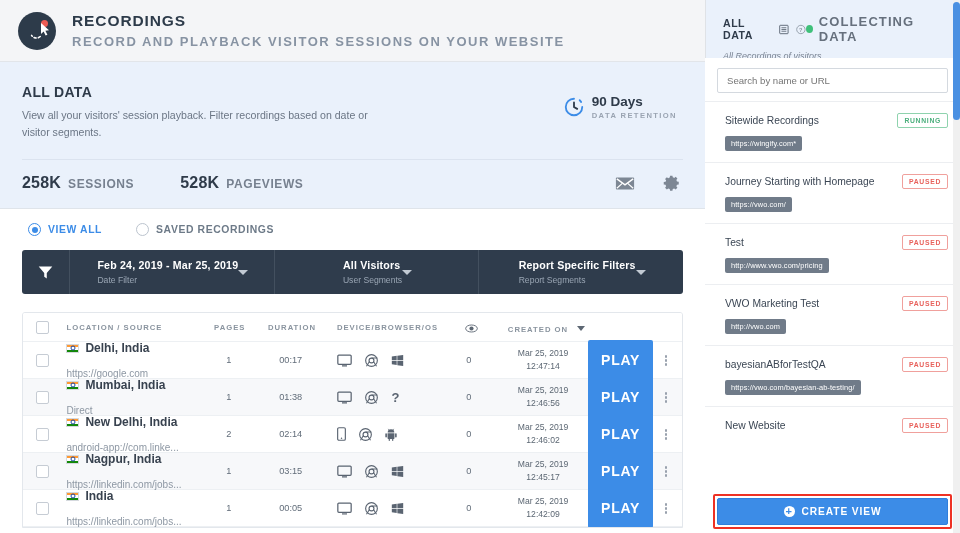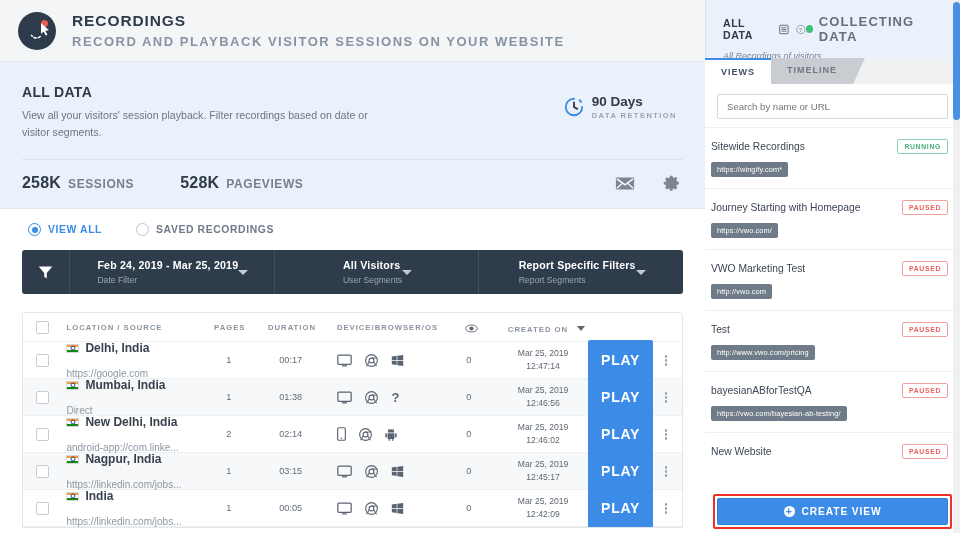--- a/index.html
+++ b/index.html
@@ -166,21 +166,21 @@
     content:""; position:absolute; inset:0; background:#f0f1f3;
     clip-path: polygon(100% 0, 0 100%, 100% 100%);
   }
   .views-body { background:#fff; height: 479px; overflow:hidden; position:relative; }
   .search-wrap { padding: 10px 12px 8px 12px; }
   .search-input {
     width: 100%; height: 25px; border:1px solid #d4d9df; border-radius:2px;
     font-size: 9.6px; color:#9aa3ae; padding: 0 9px; outline:none;
     font-family:"Liberation Sans",sans-serif; background:#fff;
   }
-  .view-item { padding: 11px 12px 11px 6px; border-top:1px solid #eceef1; }
+  .view-item { padding: 11px 12px 11px 20px; border-top:1px solid #eceef1; }
   .vi-row { display:flex; align-items:center; justify-content:space-between; gap:6px;}
   .vi-name { font-size: 10.3px; color:#3b4654; }
   .badge {
     font-size: 6.8px; font-weight:bold; letter-spacing:.7px; padding: 3px 6px;
     border-radius: 2px; border:1px solid; white-space:nowrap;
   }
   .badge.running { color:#4caf7d; border-color:#8fd3ae; }
   .badge.paused { color:#e8615b; border-color:#f0a09c; }
   .vi-url {
     display:inline-block; margin-top: 8px; background:#707b89; color:#fff;
@@ -560,51 +560,46 @@
           </svg>
         </div>
         <div class="collecting">
           <div class="green-dot"></div>
           <div class="collecting-txt">COLLECTING DATA</div>
         </div>
       </div>
       <div class="side-sub">All Recordings of visitors</div>
     </div>
 
-    <div class="tabs">
-      <div class="tab active">VIEWS</div>
-      <div class="tab inactive">TIMELINE</div>
-      <div class="tab-skew"></div>
-    </div>
 
     <div class="views-body">
       <div class="search-wrap">
         <input class="search-input" type="text" placeholder="Search by name or URL" style="">
       </div>
       <div id="viewlist">
           <div class="view-item"><div class="vi-row">
       <div class="vi-name">Sitewide Recordings</div>
       <div class="badge running">RUNNING</div>
     </div>
     <div class="vi-url">https://wingify.com*</div></div>
           <div class="view-item"><div class="vi-row">
       <div class="vi-name">Journey Starting with Homepage</div>
       <div class="badge paused">PAUSED</div>
     </div>
     <div class="vi-url">https://vwo.com/</div></div>
           <div class="view-item"><div class="vi-row">
+      <div class="vi-name">Test</div>
+      <div class="badge paused">PAUSED</div>
+    </div>
+    <div class="vi-url">http://www.vwo.com/pricing</div></div>
+          <div class="view-item"><div class="vi-row">
       <div class="vi-name">VWO Marketing Test</div>
       <div class="badge paused">PAUSED</div>
     </div>
     <div class="vi-url">http://vwo.com</div></div>
-          <div class="view-item"><div class="vi-row">
-      <div class="vi-name">Test</div>
-      <div class="badge paused">PAUSED</div>
-    </div>
-    <div class="vi-url">http://www.vwo.com/pricing</div></div>
           <div class="view-item"><div class="vi-row">
       <div class="vi-name">bayesianABforTestQA</div>
       <div class="badge paused">PAUSED</div>
     </div>
     <div class="vi-url">https://vwo.com/bayesian-ab-testing/</div></div>
           <div class="view-item">
             <div class="vi-row">
       <div class="vi-name">New Website</div>
       <div class="badge paused">PAUSED</div>
     </div>

